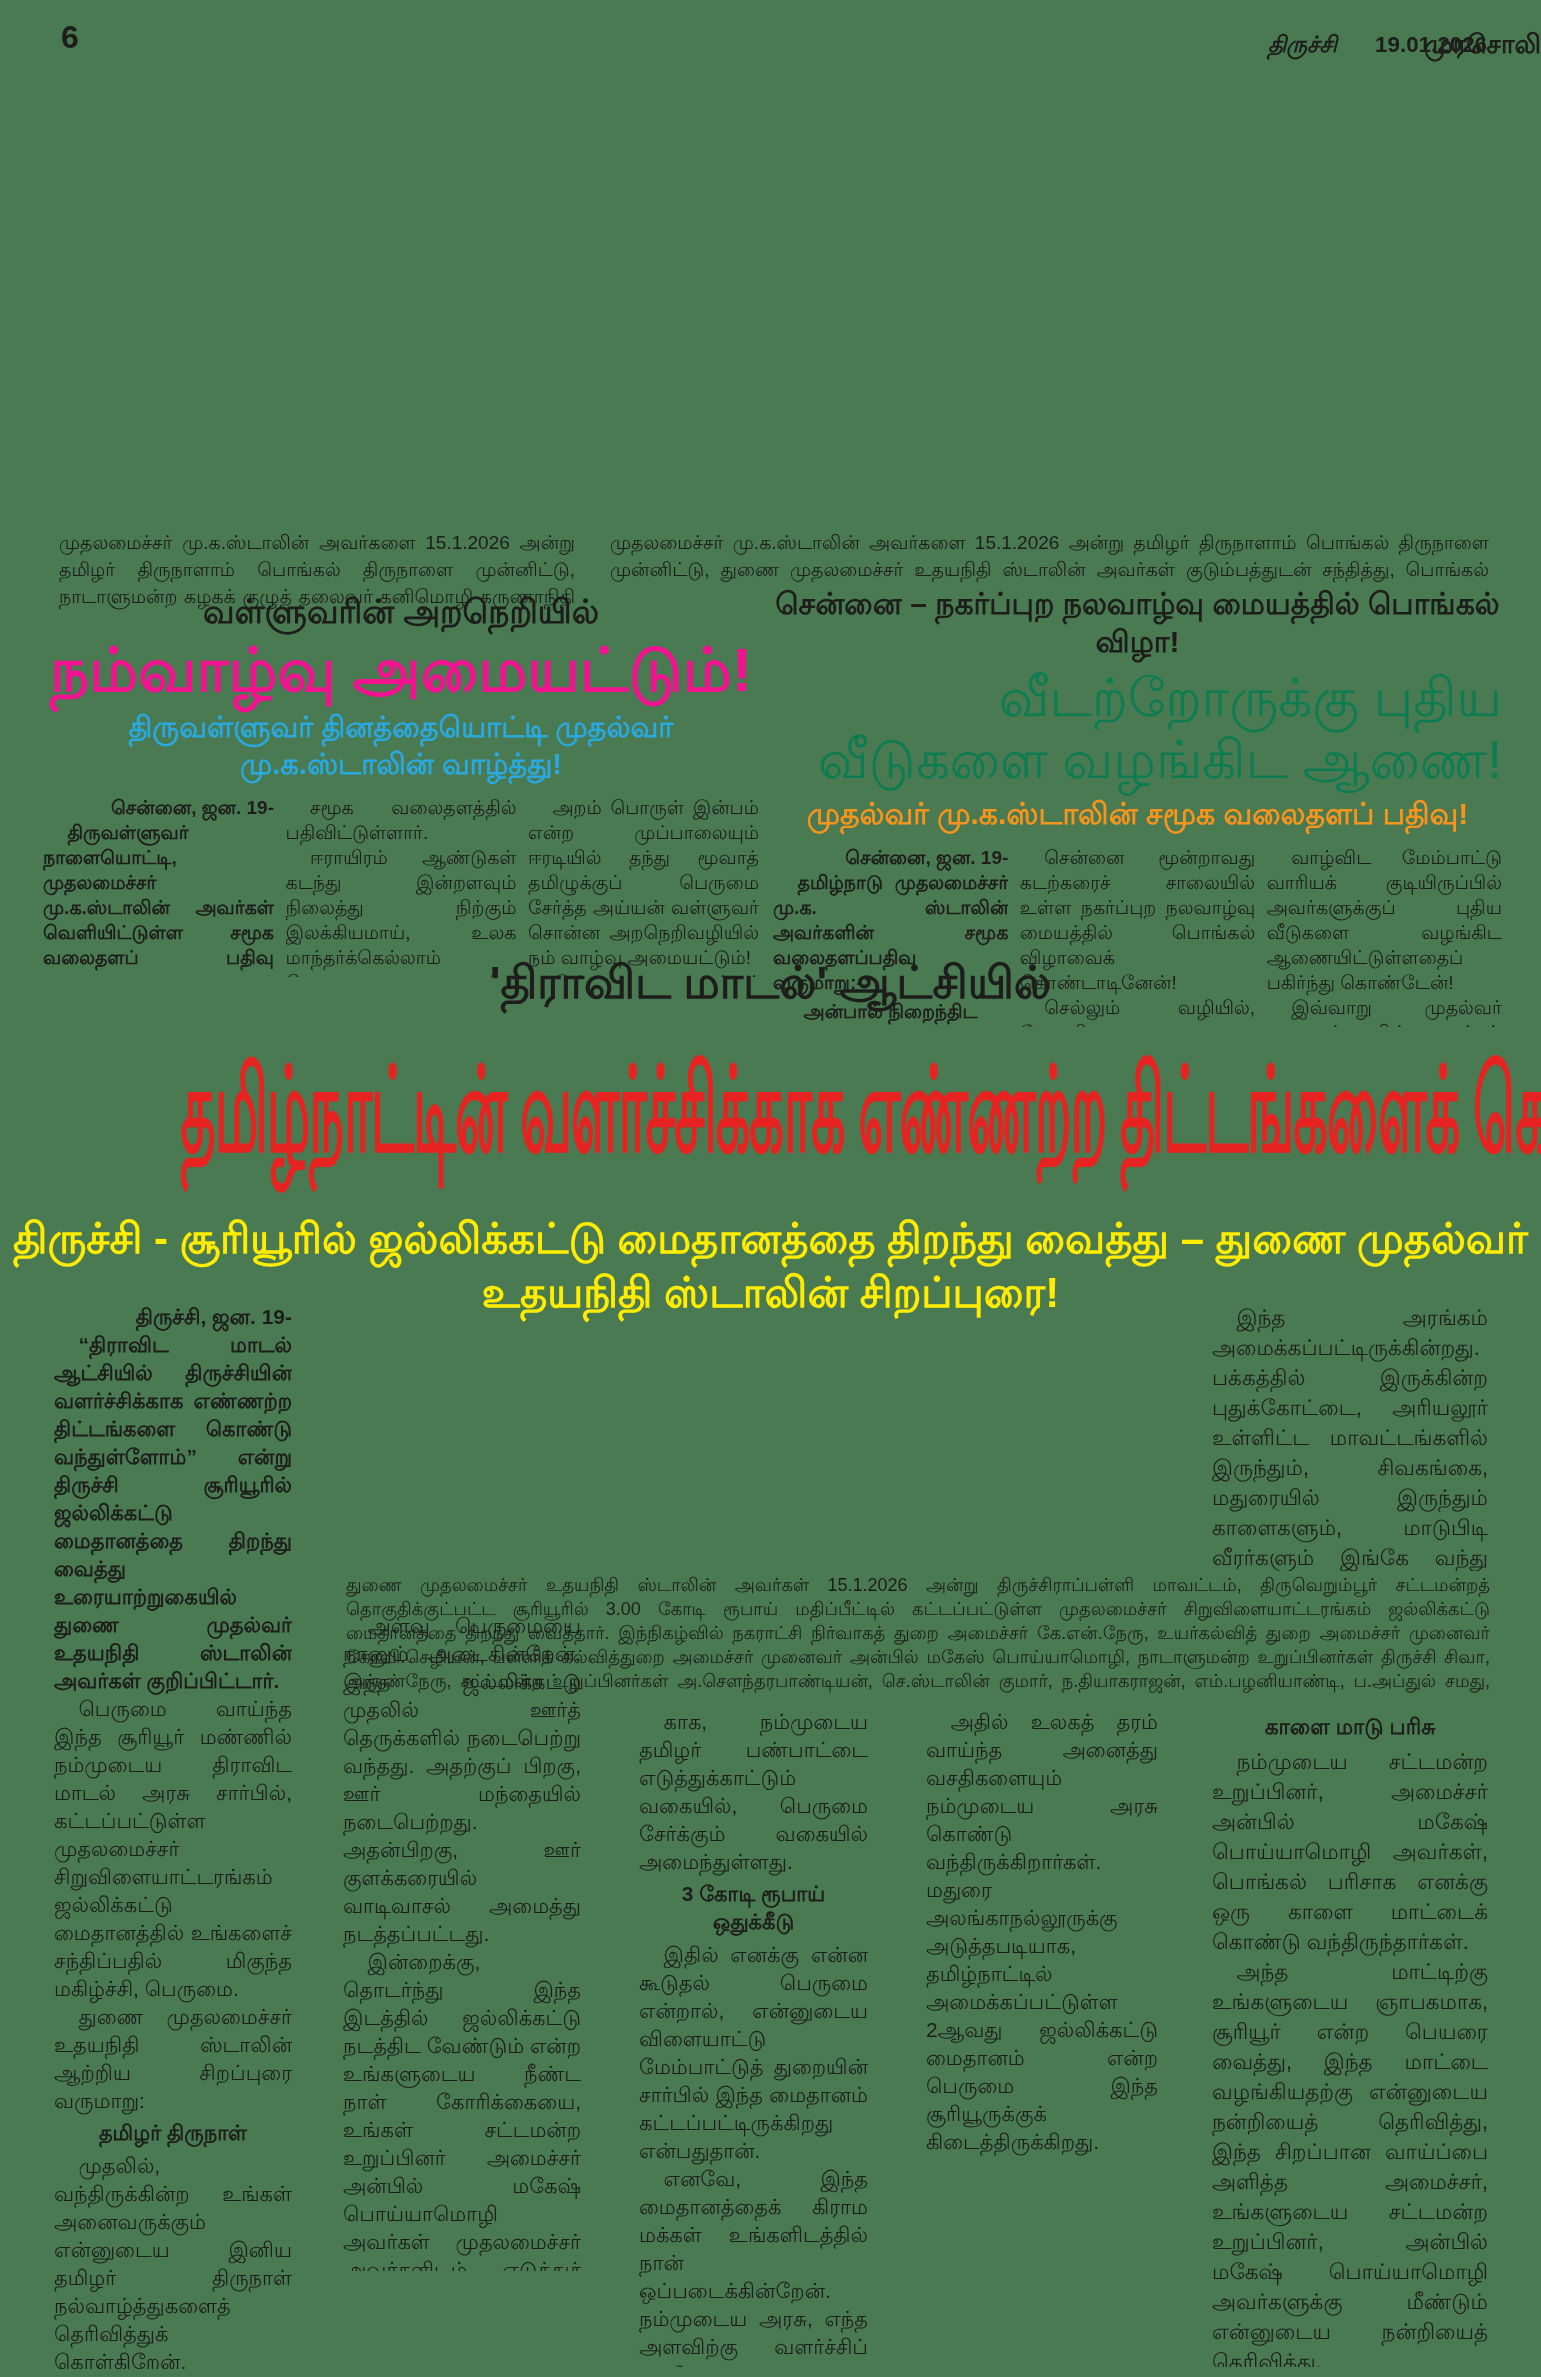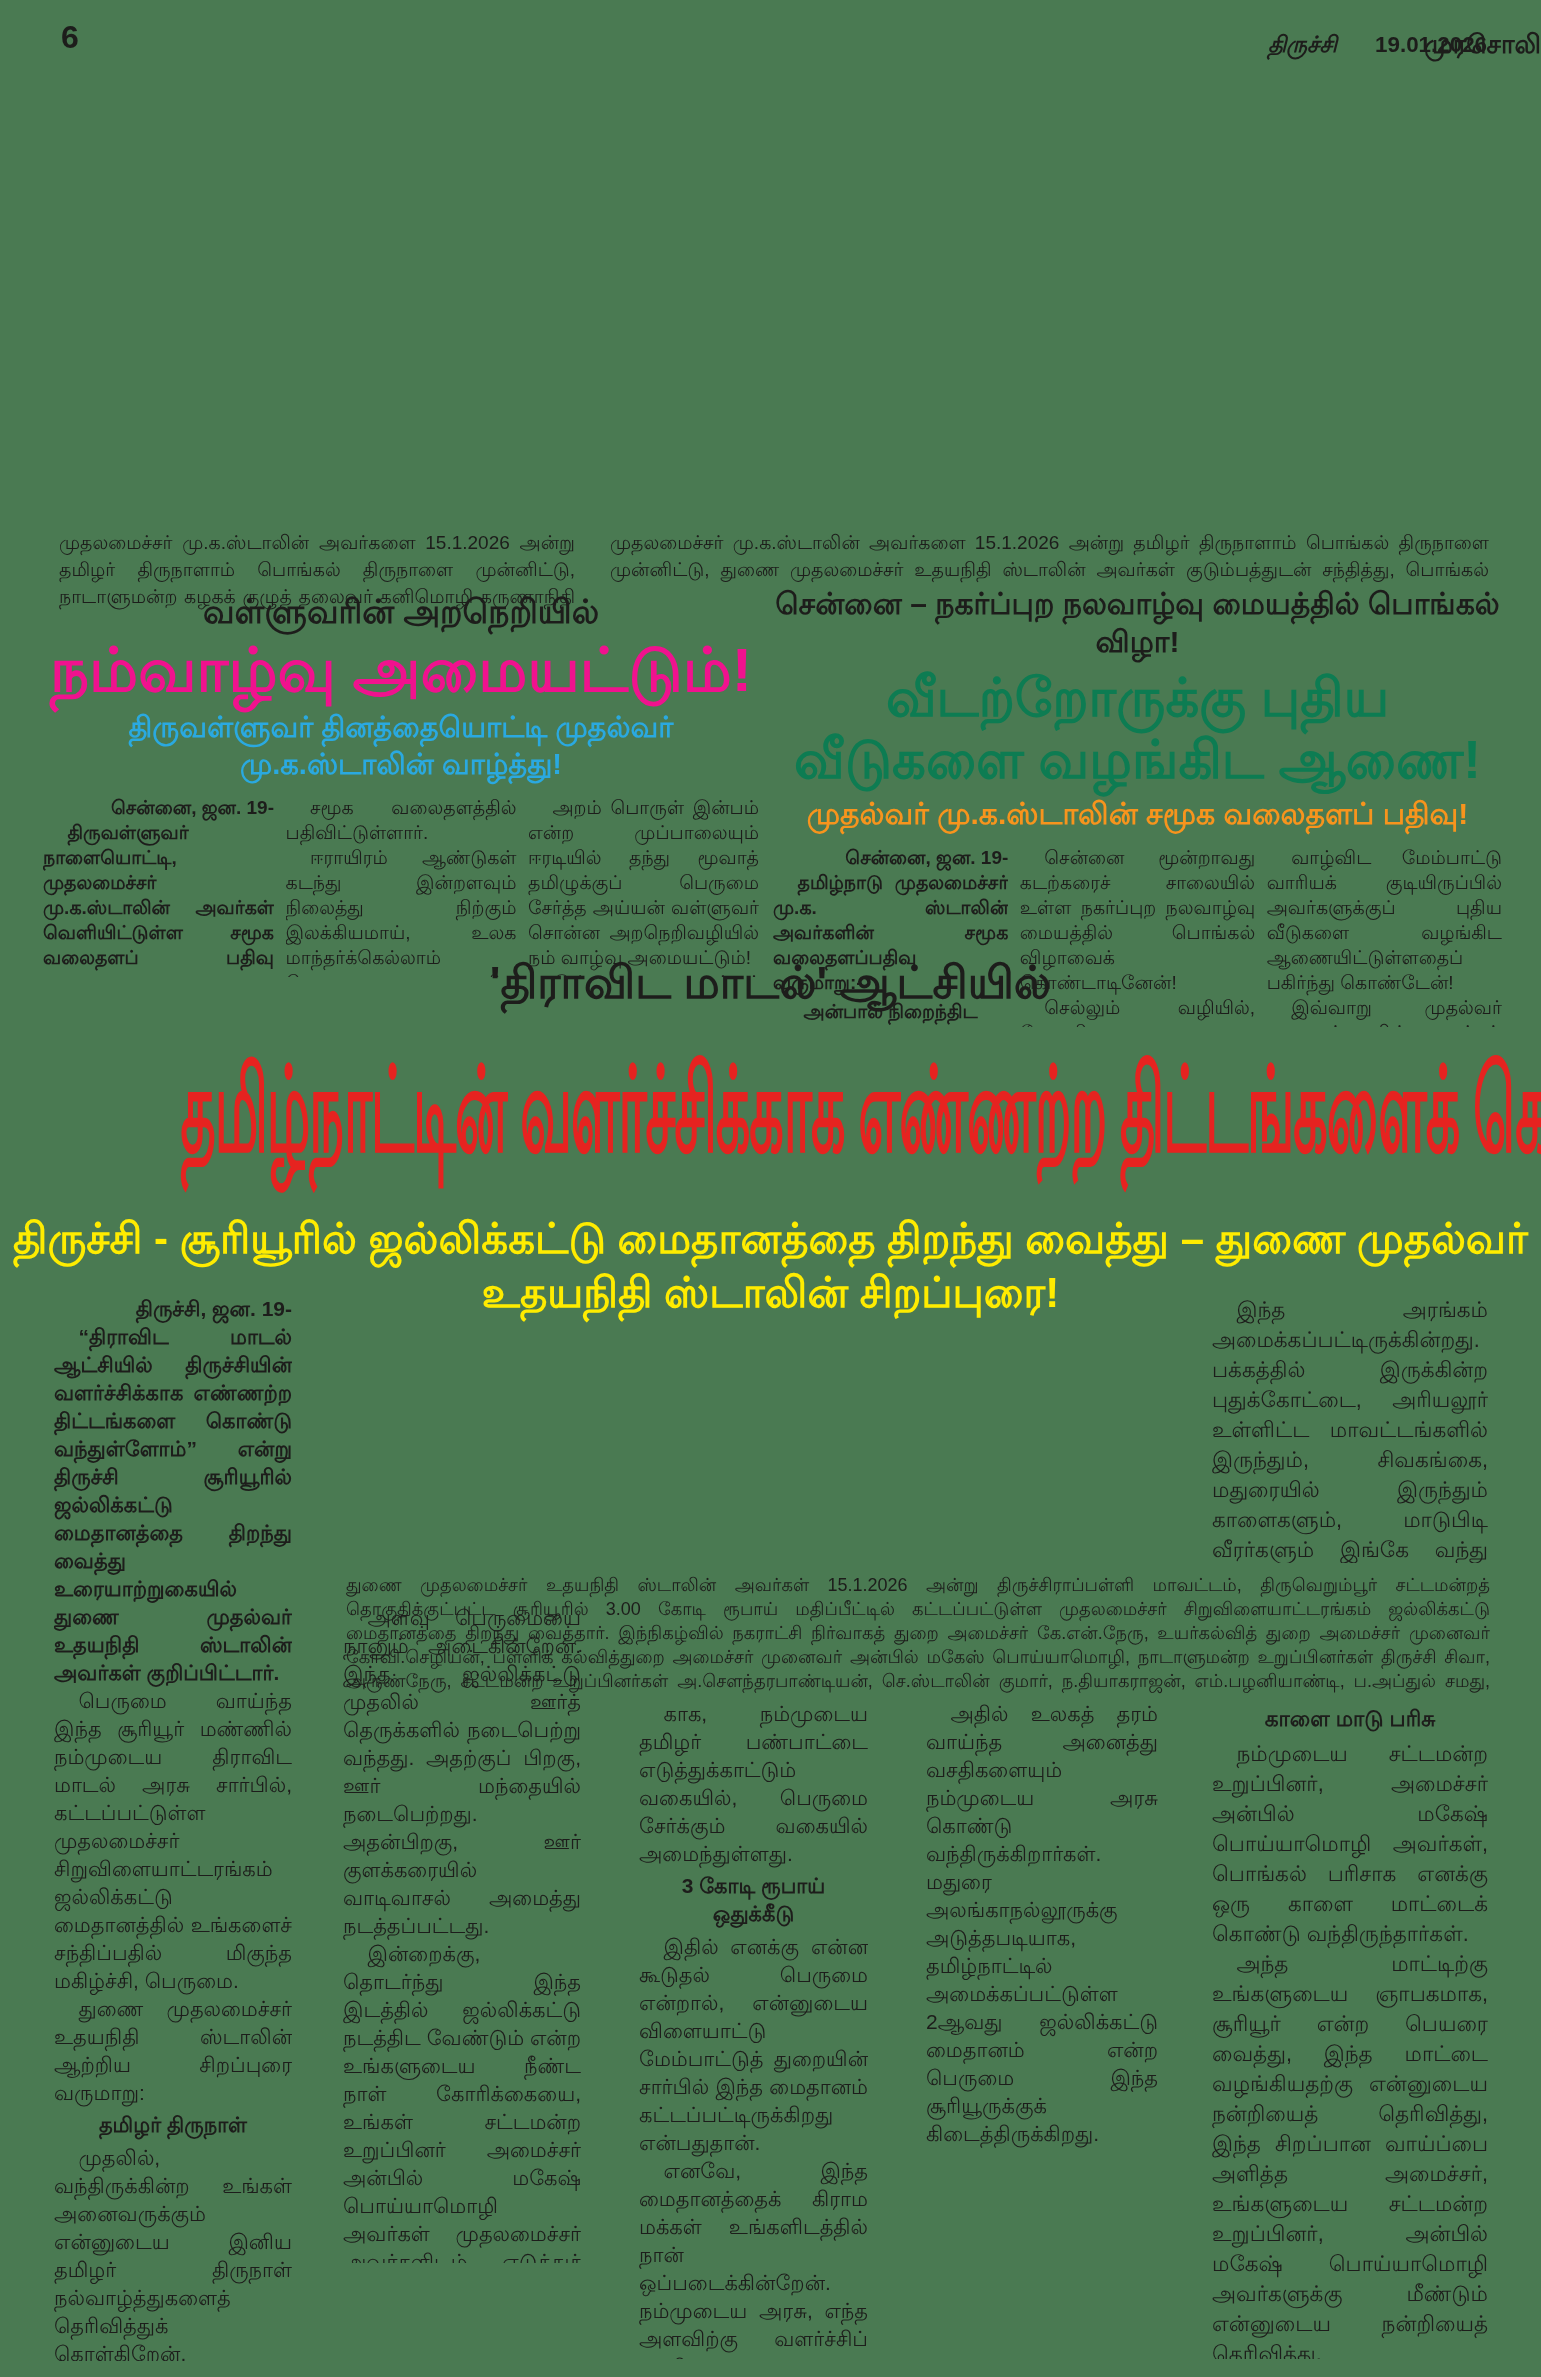--- a/index.html
+++ b/index.html
@@ -22,37 +22,37 @@
   .photo{background:transparent;}
   
   .art{text-align:center;}
   .art .kicker{font-weight:bold;}
   #artL{left:43px;top:593px;width:716px;}
   #artL .kicker{font-size:33px;}
   #artL .headline{font-size:61px;line-height:69px;font-weight:bold;color:var(--magenta);margin-top:1.4px;}
   #artL .subhead{font-size:29px;font-weight:bold;color:var(--cyan);margin-top:5.8px;}
   #artR{left:773px;top:587px;width:729px;}
   #artR .kicker{font-size:30px;text-align:center;}
-  #artR .headline{font-size:53px;line-height:62px;font-weight:bold;color:var(--green);margin-top:4.3px;}
+  #artR .headline{font-size:53px;line-height:62px;font-weight:normal;color:var(--green);margin-top:4.3px;text-align:right;}
   #artR .subhead{font-size:30px;font-weight:bold;color:var(--orange);margin-top:5.8px;}
   .body-cols{display:flex;gap:11.5px;margin-top:10px;height:182px;overflow:hidden;
              font-size:19px;line-height:25px;text-align:justify;}
   .body-cols .col{flex:1;overflow:hidden;}
   
   p{margin:0;text-indent:24.5px;}
   .p-dateline{text-align:right;font-weight:bold;text-indent:0;}
   .p-bold{font-weight:bold;}
   .p-subhead{text-align:center;font-weight:bold;text-indent:0;margin:4.3px 0;}
   
   #midKicker{left:0;right:0;top:957px;text-align:center;font-size:45px;font-weight:bold;}
   #redHead{left:51px;top:1045px;width:1440px;text-align:center;font-size:66px;line-height:72px;
            font-weight:bold;color:var(--red);white-space:nowrap;letter-spacing:-1.4px;
            transform:scale(0.82,1.8);transform-origin:center top;}
   #yellowHead{left:0;right:0;top:1215px;text-align:center;font-size:42px;font-weight:bold;color:var(--yellow);}
-  .mcol{position:absolute;text-align:justify;font-size:21px;line-height:28px;overflow:hidden;}
+  .mcol{position:absolute;text-align:justify;font-size:21px;line-height:28px;overflow:hidden;margin-top:8px;}
   #colA{left:54px;top:1295px;width:238px;height:1066px;}
   #photoM{left:303px;top:1295px;width:877px;height:268px;}
   #capM{left:346px;top:1573px;width:1144px;height:123px;font-size:18px;line-height:24px;
         text-align:justify;overflow:hidden;position:absolute;}
   #colB{left:343px;top:1604px;width:238px;height:659px;}
   #colC{left:639px;top:1700px;width:229px;height:659px;}
   #colD{left:926px;top:1700px;width:232px;height:659px;}
   #colE1{left:1212px;top:1295px;width:276px;height:268px;font-size:21.6px;line-height:30px;}
   #colE2{left:1212px;top:1700px;width:276px;height:659px;font-size:21.6px;line-height:30px;}
 </style>

